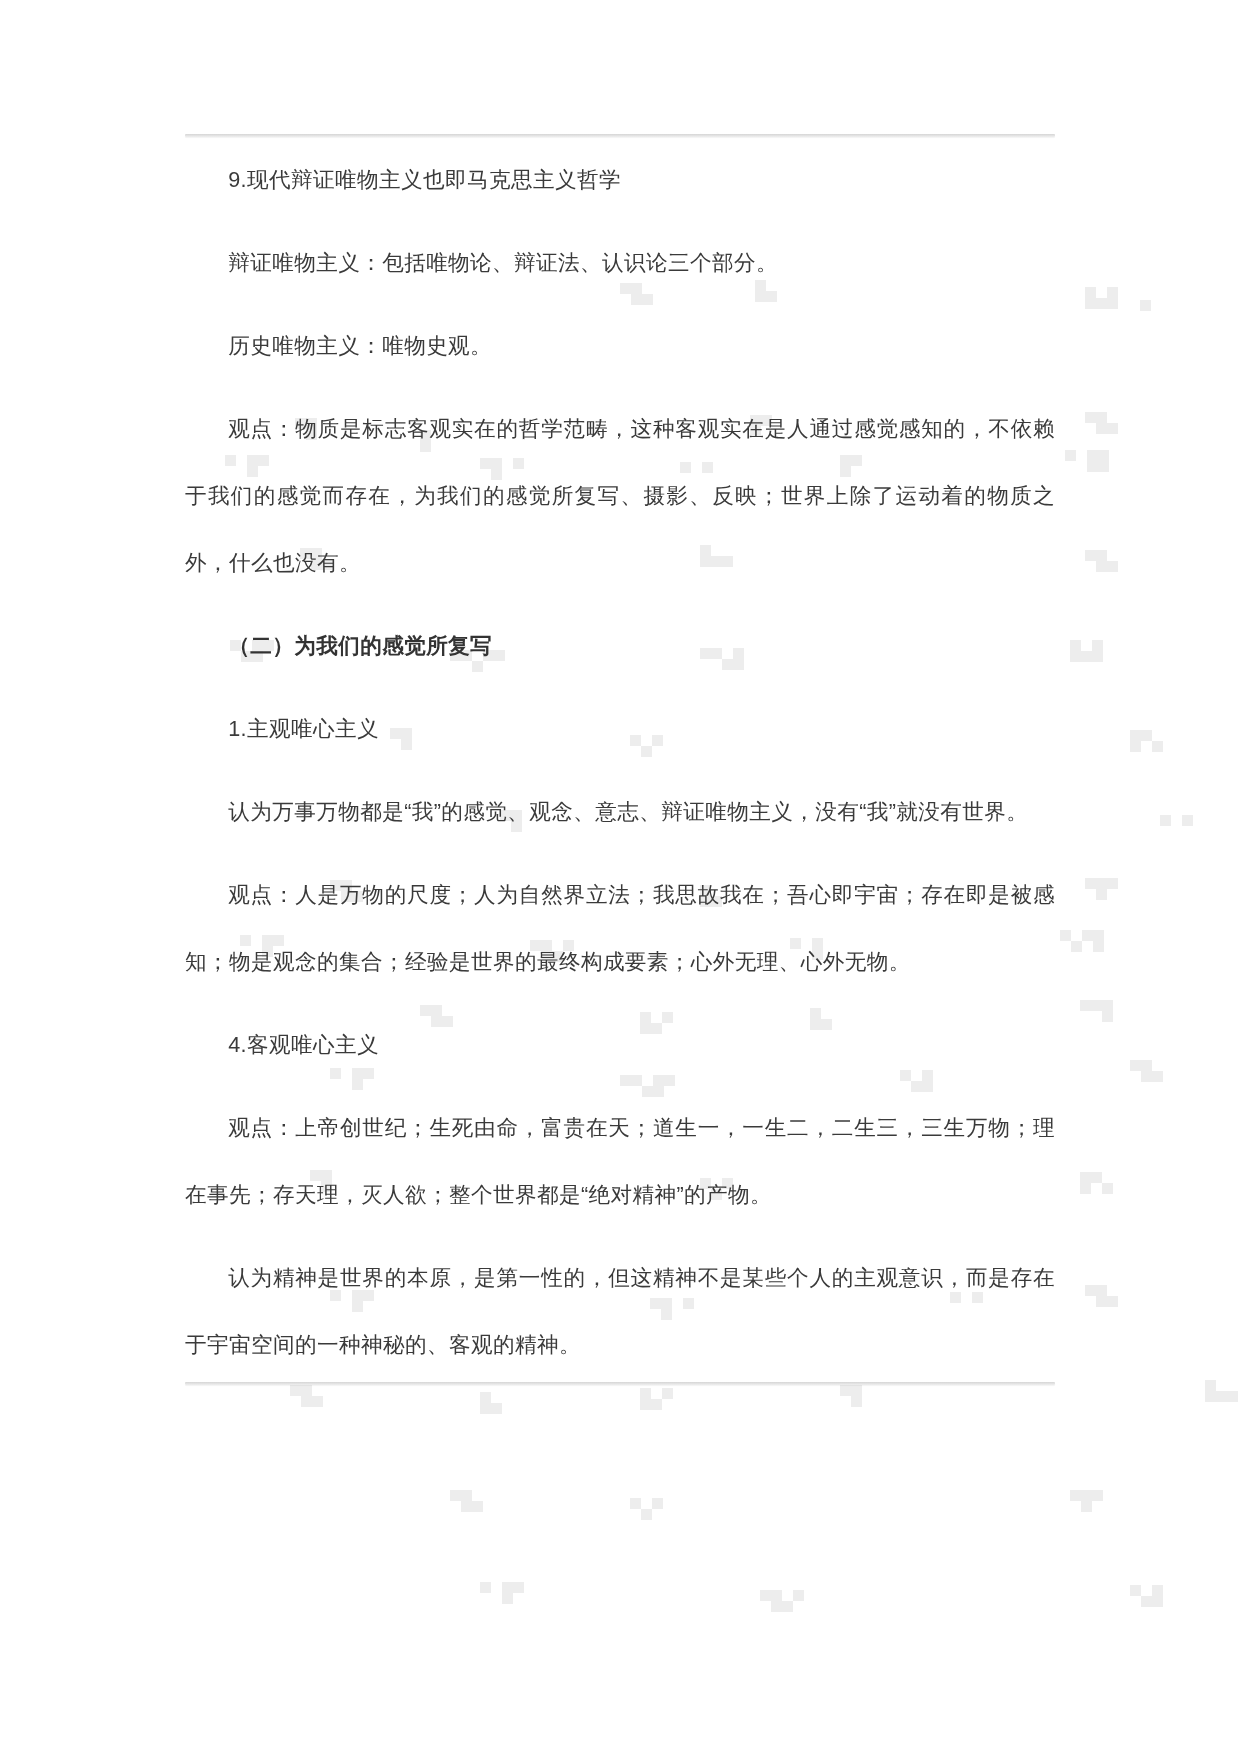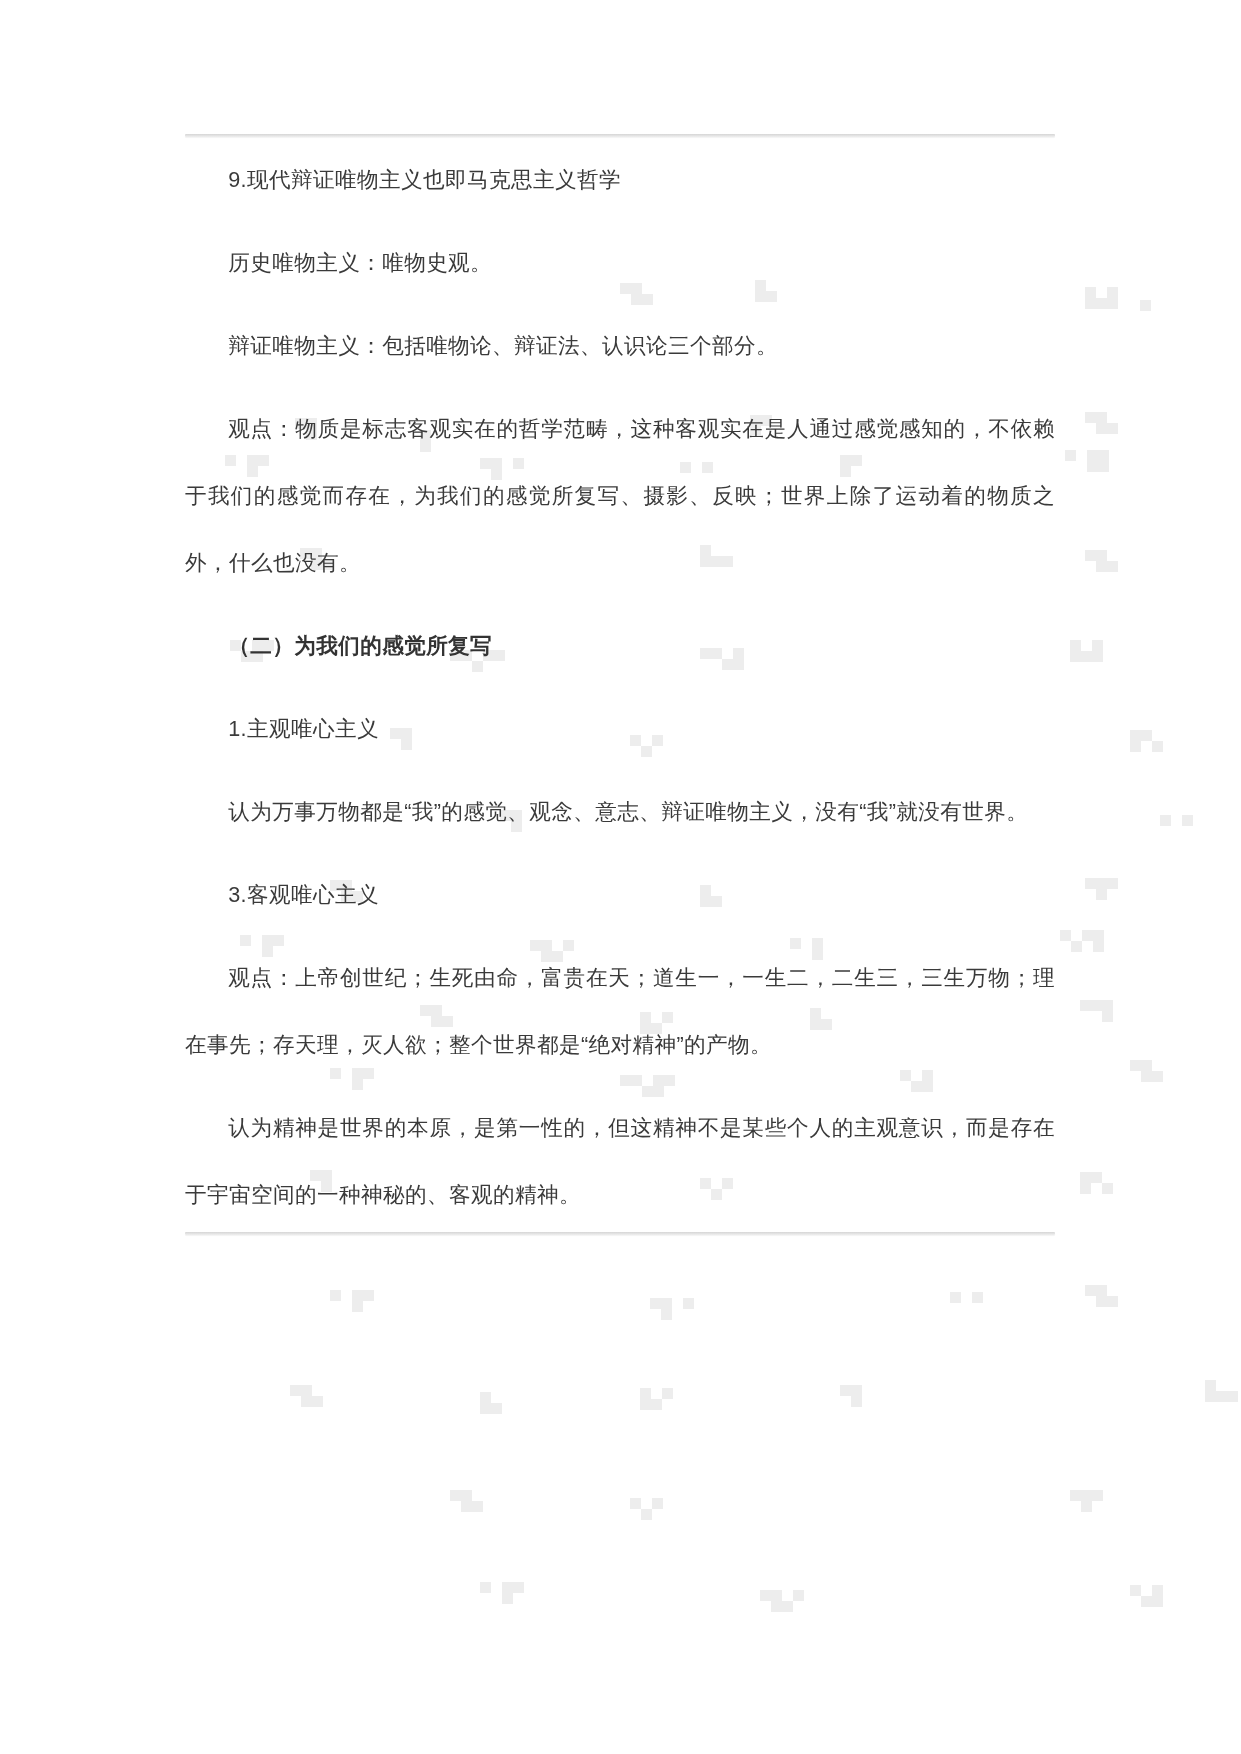--- a/index.html
+++ b/index.html
@@ -253,24 +253,25 @@
       <div class="wm-cell" style="left: 771px; top: 1601px;"></div>
       <div class="wm-cell" style="left: 782px; top: 1601px;"></div>
       <div class="wm-cell" style="left: 1130px; top: 1585px;"></div>
       <div class="wm-cell" style="left: 1152px; top: 1585px;"></div>
       <div class="wm-cell" style="left: 1141px; top: 1596px;"></div>
       <div class="wm-cell" style="left: 1152px; top: 1596px;"></div>
     </div>
   <div class="content" id="content">
       <div class="divider"></div>
       <p class="para body">9.现代辩证唯物主义也即马克思主义哲学</p>
+      <p class="para body">辩证唯物主义：包括唯物论、辩证法、认识论三个部分。</p>
       <p class="para body">历史唯物主义：唯物史观。</p>
-      <p class="para body">辩证唯物主义：包括唯物论、辩证法、认识论三个部分。</p>
       <p class="para body">观点：物质是标志客观实在的哲学范畴，这种客观实在是人通过感觉感知的，不依赖于我们的感觉而存在，为我们的感觉所复写、摄影、反映；世界上除了运动着的物质之外，什么也没有。</p>
       <p class="para heading">（二）为我们的感觉所复写</p>
       <p class="para body">1.主观唯心主义</p>
       <p class="para body">认为万事万物都是“我”的感觉、观念、意志、辩证唯物主义，没有“我”就没有世界。</p>
-      <p class="para body">3.客观唯心主义</p>
+      <p class="para body">观点：人是万物的尺度；人为自然界立法；我思故我在；吾心即宇宙；存在即是被感知；物是观念的集合；经验是世界的最终构成要素；心外无理、心外无物。</p>
+      <p class="para body">4.客观唯心主义</p>
       <p class="para body">观点：上帝创世纪；生死由命，富贵在天；道生一，一生二，二生三，三生万物；理在事先；存天理，灭人欲；整个世界都是“绝对精神”的产物。</p>
       <p class="para body">认为精神是世界的本原，是第一性的，但这精神不是某些个人的主观意识，而是存在于宇宙空间的一种神秘的、客观的精神。</p>
       <div class="divider"></div>
     </div>
 </div>
 
 </body></html>

